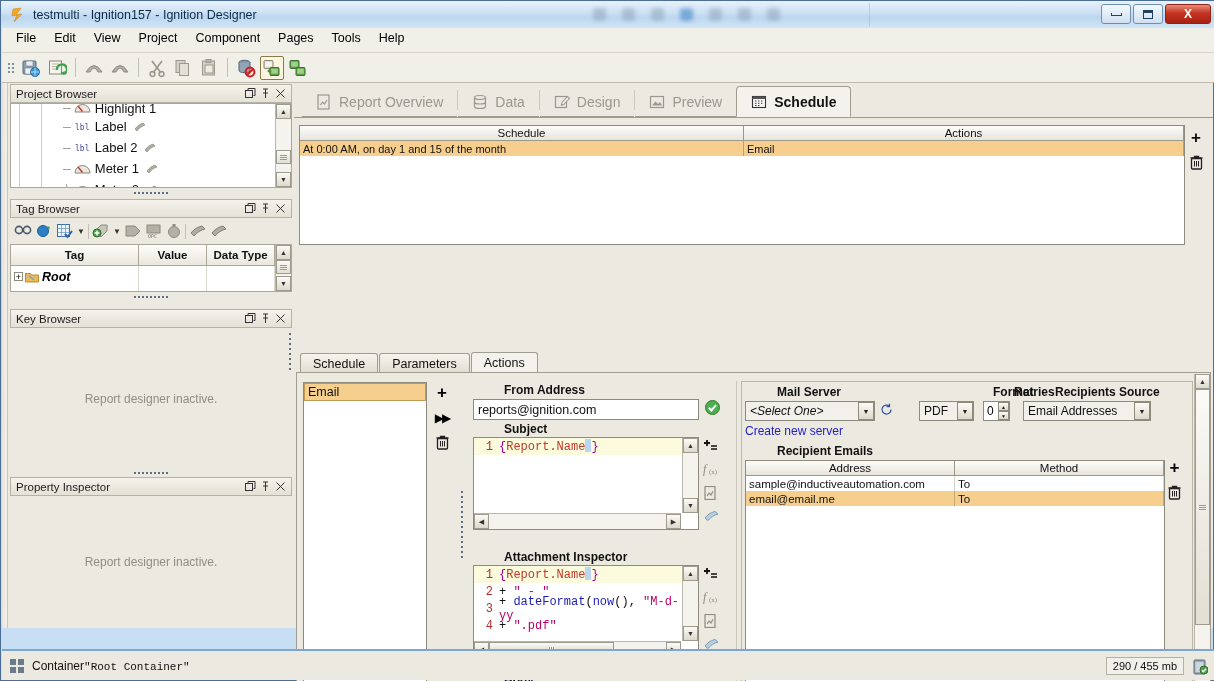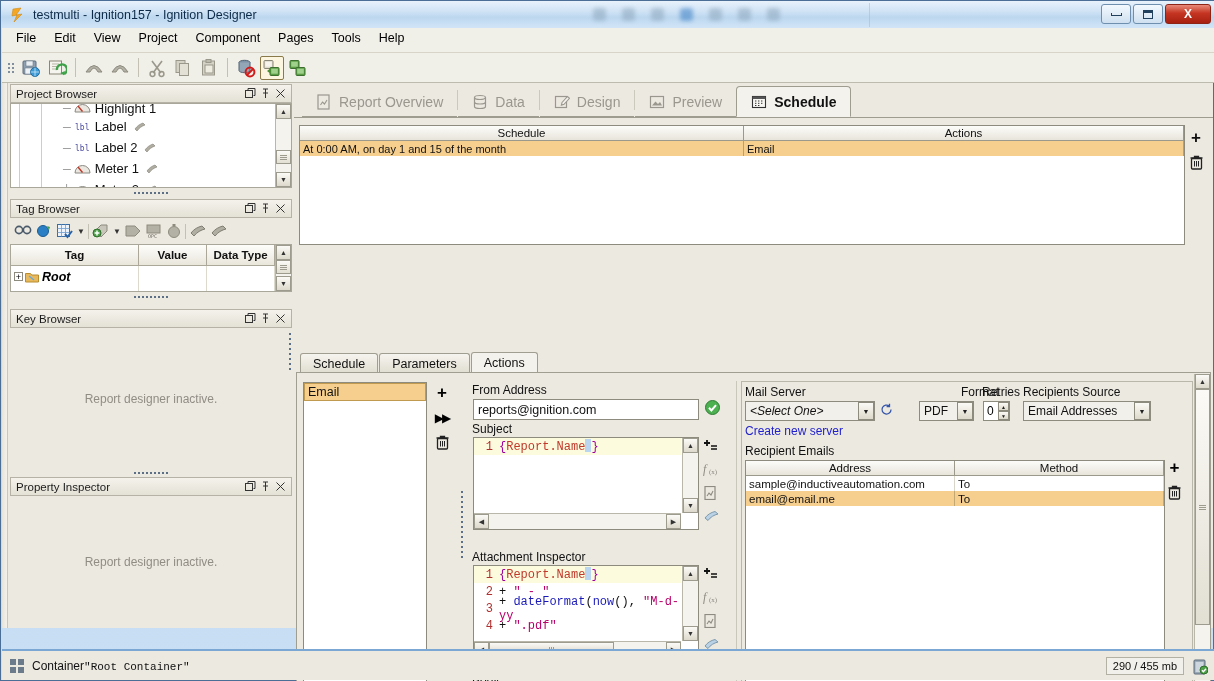--- a/index.html
+++ b/index.html
@@ -241,21 +241,21 @@
   }
   #action-btns{
     position:absolute;left:134px;top:11px;width:22px;
     display:flex;flex-direction:column;align-items:center;gap:11px;
   }
 
   .dotcol{ position:absolute; width:3px; display:flex;flex-direction:column;gap:3px;align-items:center;}
   .dotcol i{width:2px;height:2px;background:#5b6f86;display:block;}
 
   
-  .flabel{ font-size:12px;font-weight:normal;color:#111; }
+  .flabel{ font-size:12px;font-weight:bold;color:#111;margin-left:32px; }
   .tfield{
     background:#fff;border:1px solid #8d8a7e;height:21px;
     display:flex;align-items:center;padding:0 4px;font-size:12.5px;color:#111;
   }
   .combo{
     background:#f2f0ea;border:1px solid #8d8a7e;height:20px;
     display:flex;align-items:center;padding-left:4px;font-size:12px;color:#111;
   }
   .combo .arrow{
     margin-left:auto;width:16px;height:18px;

